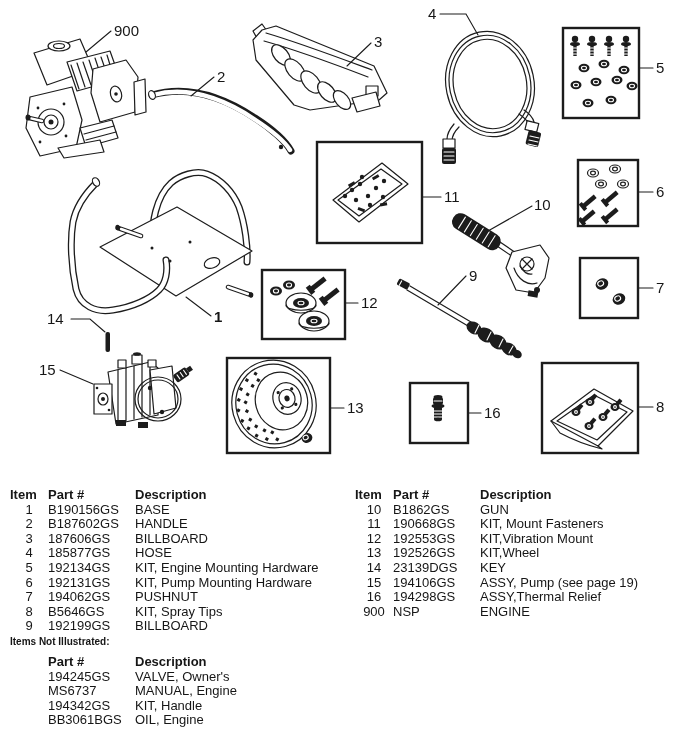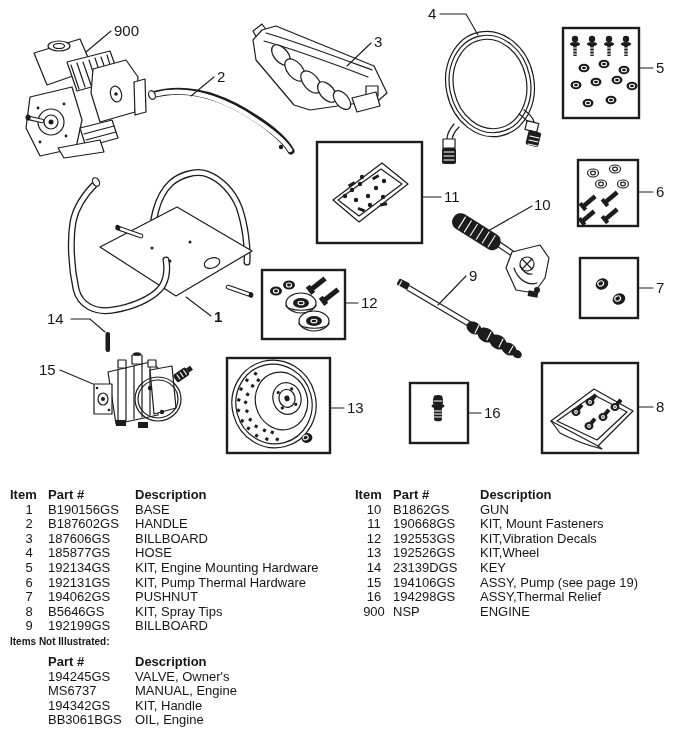--- a/index.html
+++ b/index.html
@@ -404,36 +404,36 @@
   <div class="prow phead">
     <span class="c-item">Item</span>
     <span class="c-part">Part #</span>
     <span class="c-desc">Description</span>
   </div>
   <div class="prow"><span class="c-item">1</span><span class="c-part">B190156GS</span><span class="c-desc">BASE</span></div>
   <div class="prow"><span class="c-item">2</span><span class="c-part">B187602GS</span><span class="c-desc">HANDLE</span></div>
   <div class="prow"><span class="c-item">3</span><span class="c-part">187606GS</span><span class="c-desc">BILLBOARD</span></div>
   <div class="prow"><span class="c-item">4</span><span class="c-part">185877GS</span><span class="c-desc">HOSE</span></div>
   <div class="prow"><span class="c-item">5</span><span class="c-part">192134GS</span><span class="c-desc">KIT, Engine Mounting Hardware</span></div>
-  <div class="prow"><span class="c-item">6</span><span class="c-part">192131GS</span><span class="c-desc">KIT, Pump Thermal Hardware</span></div>
+  <div class="prow"><span class="c-item">6</span><span class="c-part">192131GS</span><span class="c-desc">KIT, Pump Mounting Hardware</span></div>
   <div class="prow"><span class="c-item">7</span><span class="c-part">194062GS</span><span class="c-desc">PUSHNUT</span></div>
   <div class="prow"><span class="c-item">8</span><span class="c-part">B5646GS</span><span class="c-desc">KIT, Spray Tips</span></div>
   <div class="prow"><span class="c-item">9</span><span class="c-part">192199GS</span><span class="c-desc">BILLBOARD</span></div>
 </div>
 
 
 <div class="ptable" style="left:355px;width:320px;">
   <div class="prow phead">
     <span class="c-item">Item</span>
     <span class="c-part">Part #</span>
     <span class="c-desc">Description</span>
   </div>
   <div class="prow"><span class="c-item">10</span><span class="c-part">B1862GS</span><span class="c-desc">GUN</span></div>
   <div class="prow"><span class="c-item">11</span><span class="c-part">190668GS</span><span class="c-desc">KIT, Mount Fasteners</span></div>
-  <div class="prow"><span class="c-item">12</span><span class="c-part">192553GS</span><span class="c-desc">KIT,Vibration Decals</span></div>
+  <div class="prow"><span class="c-item">12</span><span class="c-part">192553GS</span><span class="c-desc">KIT,Vibration Mount</span></div>
   <div class="prow"><span class="c-item">13</span><span class="c-part">192526GS</span><span class="c-desc">KIT,Wheel</span></div>
   <div class="prow"><span class="c-item">14</span><span class="c-part">23139DGS</span><span class="c-desc">KEY</span></div>
   <div class="prow"><span class="c-item">15</span><span class="c-part">194106GS</span><span class="c-desc">ASSY, Pump (see page 19)</span></div>
   <div class="prow"><span class="c-item">16</span><span class="c-part">194298GS</span><span class="c-desc">ASSY,Thermal Relief</span></div>
   <div class="prow"><span class="c-item">900</span><span class="c-part">NSP</span><span class="c-desc">ENGINE</span></div>
 </div>
 
 
 <div class="ni-title">Items Not Illustrated:</div>
 <div class="nitable">

